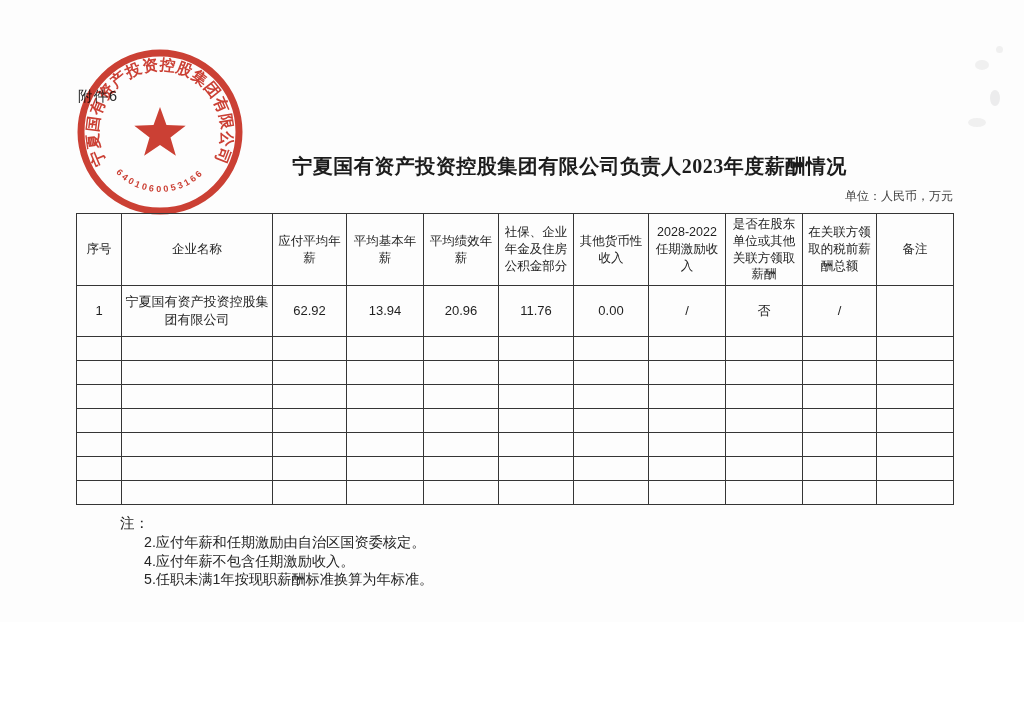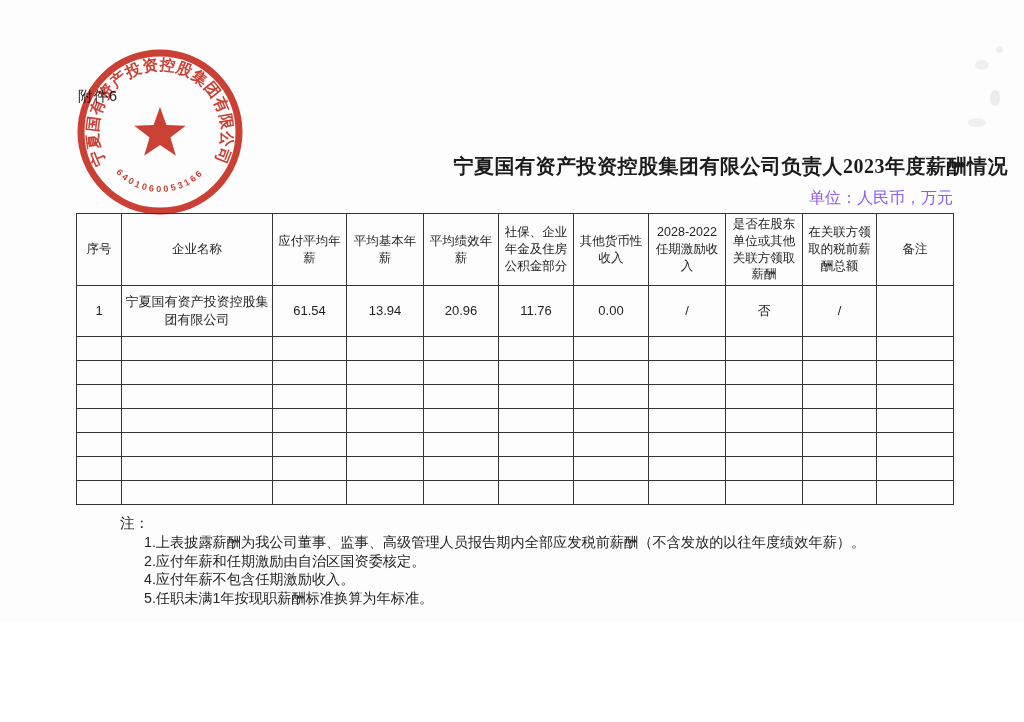--- a/index.html
+++ b/index.html
@@ -38,34 +38,34 @@
     font-weight: bold;
   }
 
   
   .doc-title {
     position: absolute;
     left: 76px; top: 153px;
     width: 877px;
     margin: 0;
     padding-left: 55px;
-    text-align: right;
+    text-align: center;
     font-size: 20px;
     font-weight: bold;
     letter-spacing: 0.5px;
     color: #1c1c1c;
     font-family: "Liberation Serif", serif;
   }
   .unit-note {
     position: absolute;
     left: 76px; top: 188px;
     width: 877px;
     text-align: right;
-    font-size: 16px;
-    color: #8b5cf6;
+    font-size: 12px;
+    color: #404040;
   }
 
   
   table.salary {
     position: absolute;
     left: 76px; top: 213px;
     width: 877px;
     border-collapse: collapse;
     table-layout: fixed;
     font-size: 12.5px;
@@ -160,21 +160,21 @@
           <th>2028-2022任期激励收入</th>
           <th>是否在股东单位或其他关联方领取薪酬</th>
           <th>在关联方领取的税前薪酬总额</th>
           <th>备注</th>
         </tr>
     </thead>
     <tbody id="table-body">
         <tr class="data-row">
           <td>1</td>
           <td>宁夏国有资产投资控股集团有限公司</td>
-          <td>61.54</td>
+          <td>62.92</td>
           <td>13.94</td>
           <td>20.96</td>
           <td>11.76</td>
           <td>0.00</td>
           <td>/</td>
           <td>否</td>
           <td>/</td>
           <td></td>
         </tr>
         <tr class="empty-row">
@@ -266,21 +266,20 @@
           <td></td>
           <td></td>
           <td></td>
           <td></td>
         </tr>
       </tbody>
   </table>
 
   <div class="notes-label">注：</div>
   <div class="notes-list" id="notes-list">
-      <div class="note-line">1.上表披露薪酬为我公司董事、监事、高级管理人员报告期内全部应发税前薪酬（不含发放的以往年度绩效年薪）。</div>
       <div class="note-line">2.应付年薪和任期激励由自治区国资委核定。</div>
       <div class="note-line">4.应付年薪不包含任期激励收入。</div>
       <div class="note-line">5.任职未满1年按现职薪酬标准换算为年标准。</div>
     </div>
 
   <div class="speck s1"></div>
   <div class="speck s2"></div>
   <div class="speck s3"></div>
   <div class="speck s4"></div>
 

